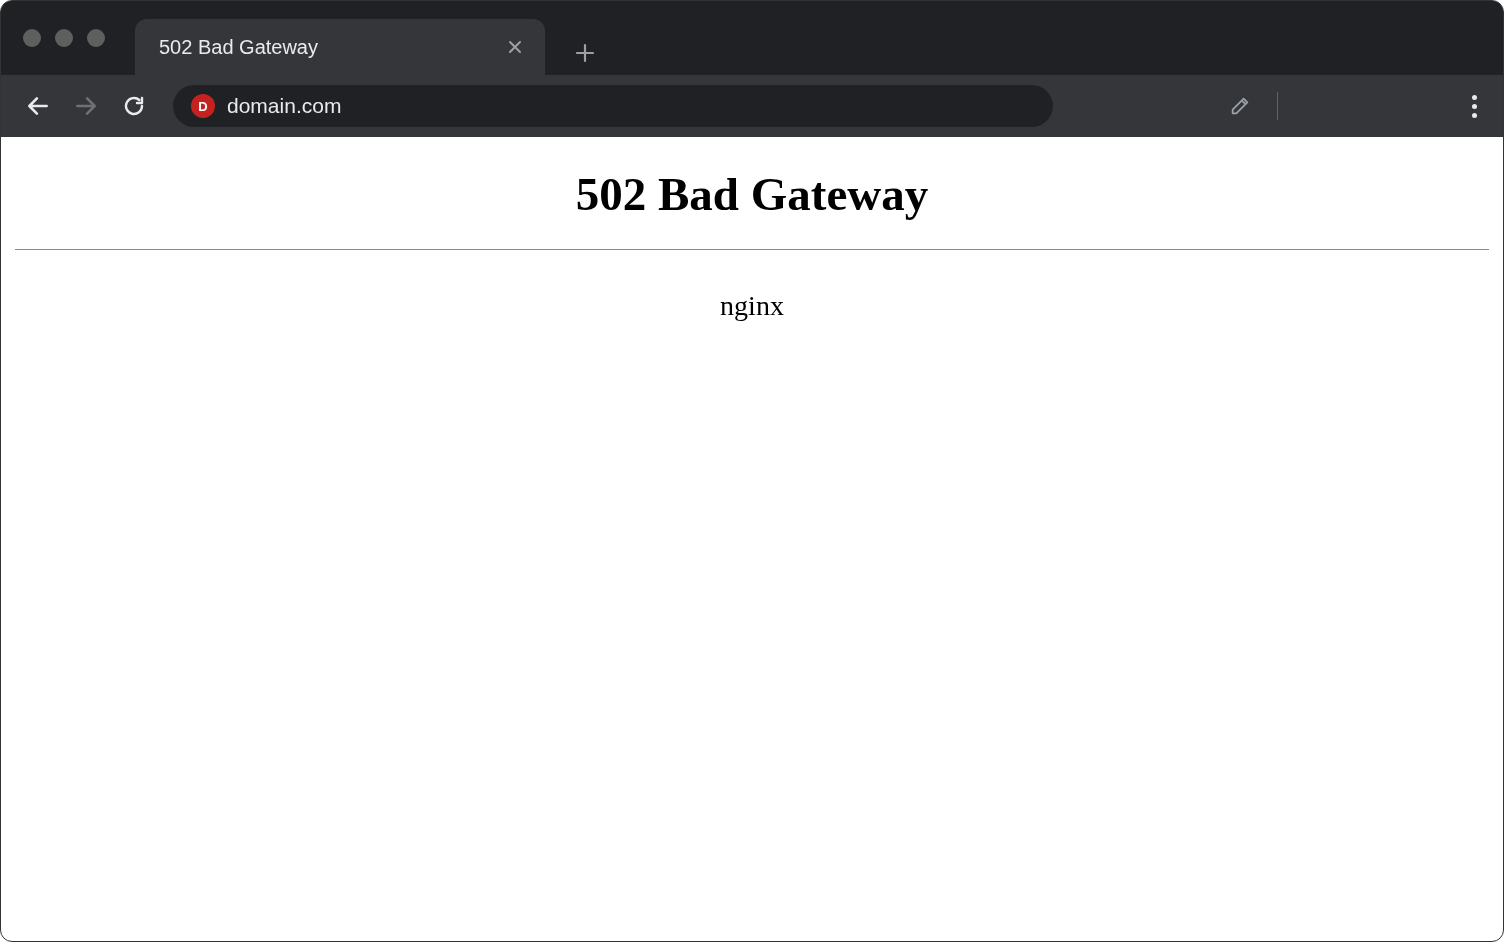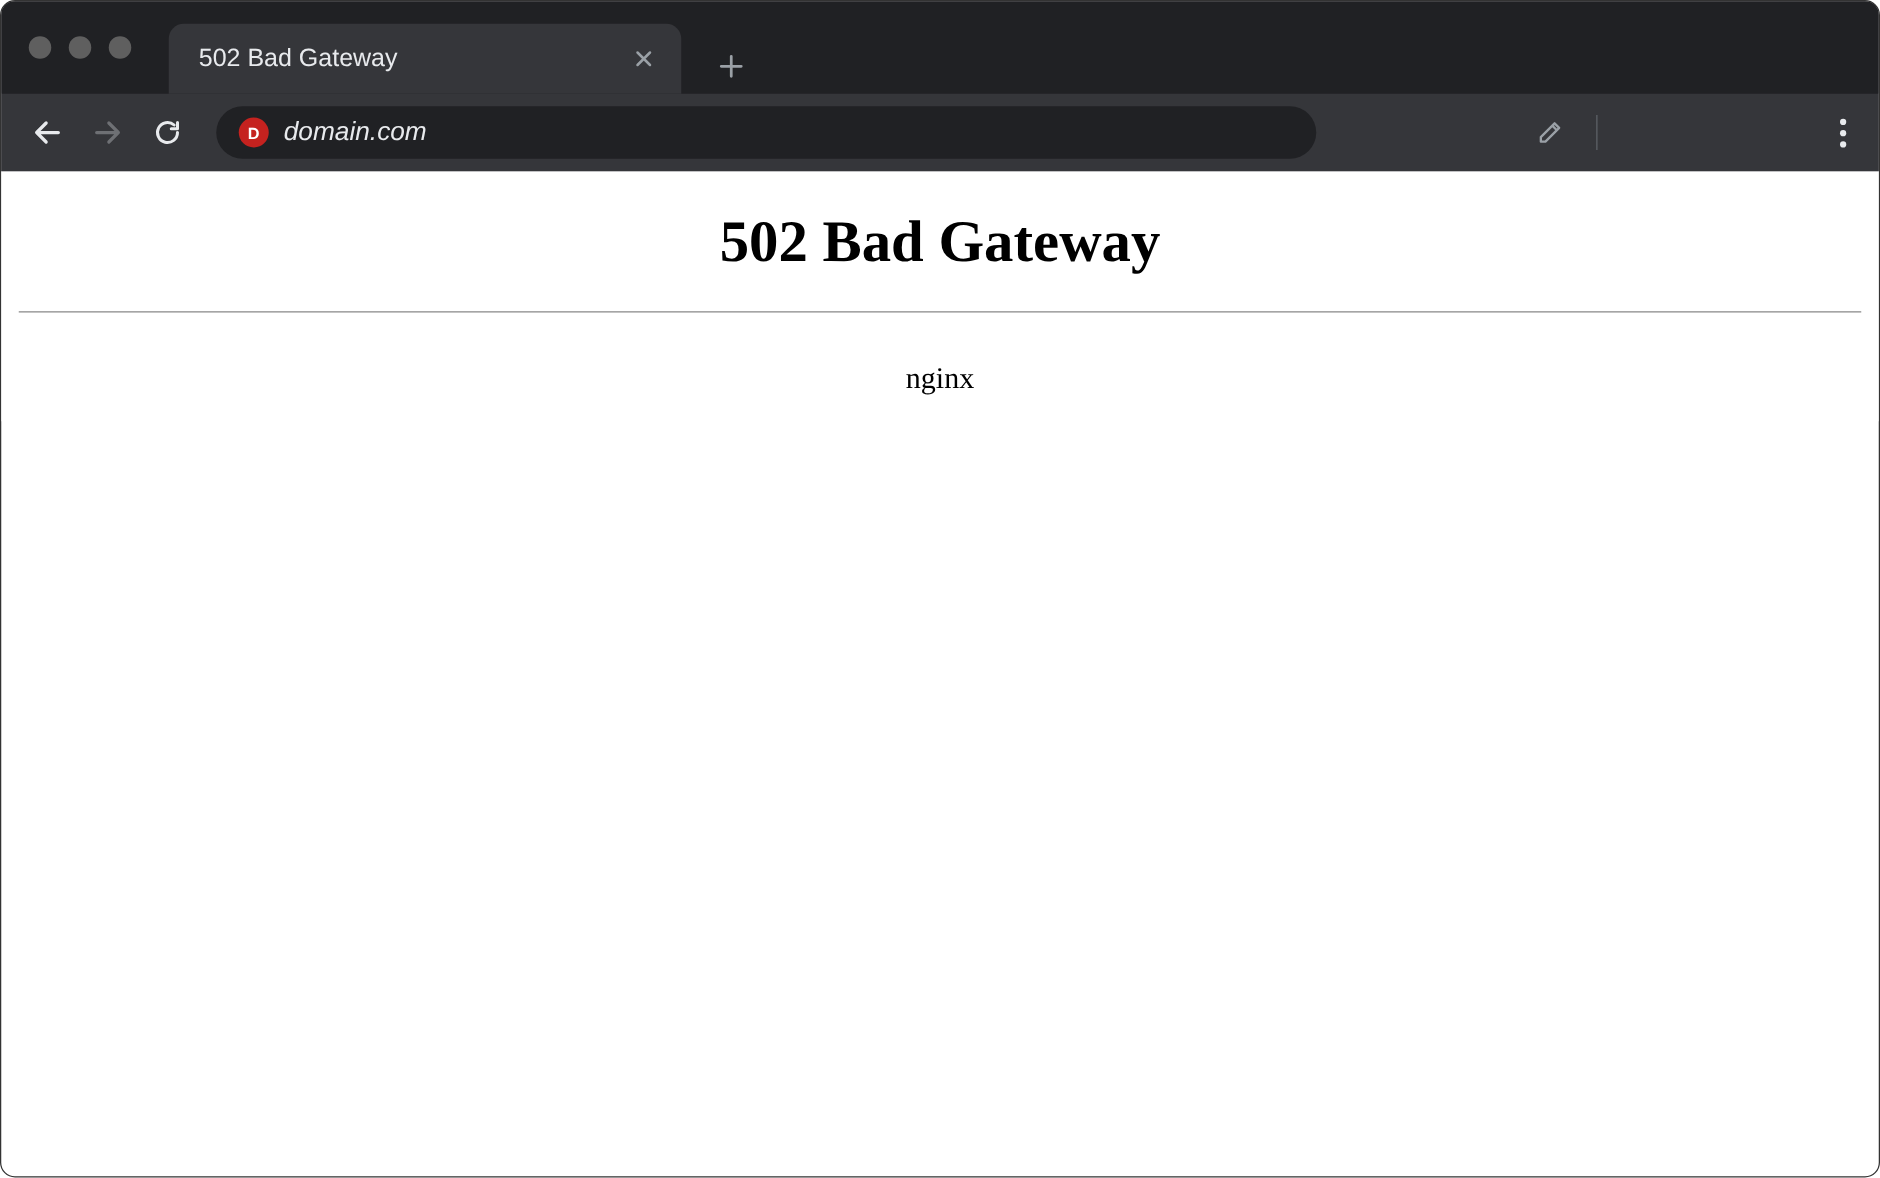--- a/index.html
+++ b/index.html
@@ -106,21 +106,20 @@
       display: flex;
       align-items: center;
       justify-content: center;
       color: #fff;
       font-size: 13px;
       font-weight: bold;
     }
     .addr-text {
       color: #e8eaed;
       font-size: 21px;
-      font-style: italic;
     }
     .toolbar-right {
       margin-left: auto;
       display: flex;
       align-items: center;
       gap: 8px;
     }
     .edit-icon { color: #9aa0a6; }
     .vdiv {
       width: 1px; height: 28px;
@@ -151,21 +150,21 @@
       margin-top: 10px;
       margin-bottom: 28px;
     }
     .hr-line {
       border: none;
       border-top: 1px solid #888;
       margin: 0 2px 28px;
     }
     .server-label {
       font-family: "Times New Roman", Times, serif;
-      font-size: 24px;
+      font-size: 28px;
       color: #000;
       margin-top: 40px;
     }
     svg { display: block; }
   </style>
 </head>
 <body>
 
 <div class="browser-chrome">
   <div class="title-bar">

